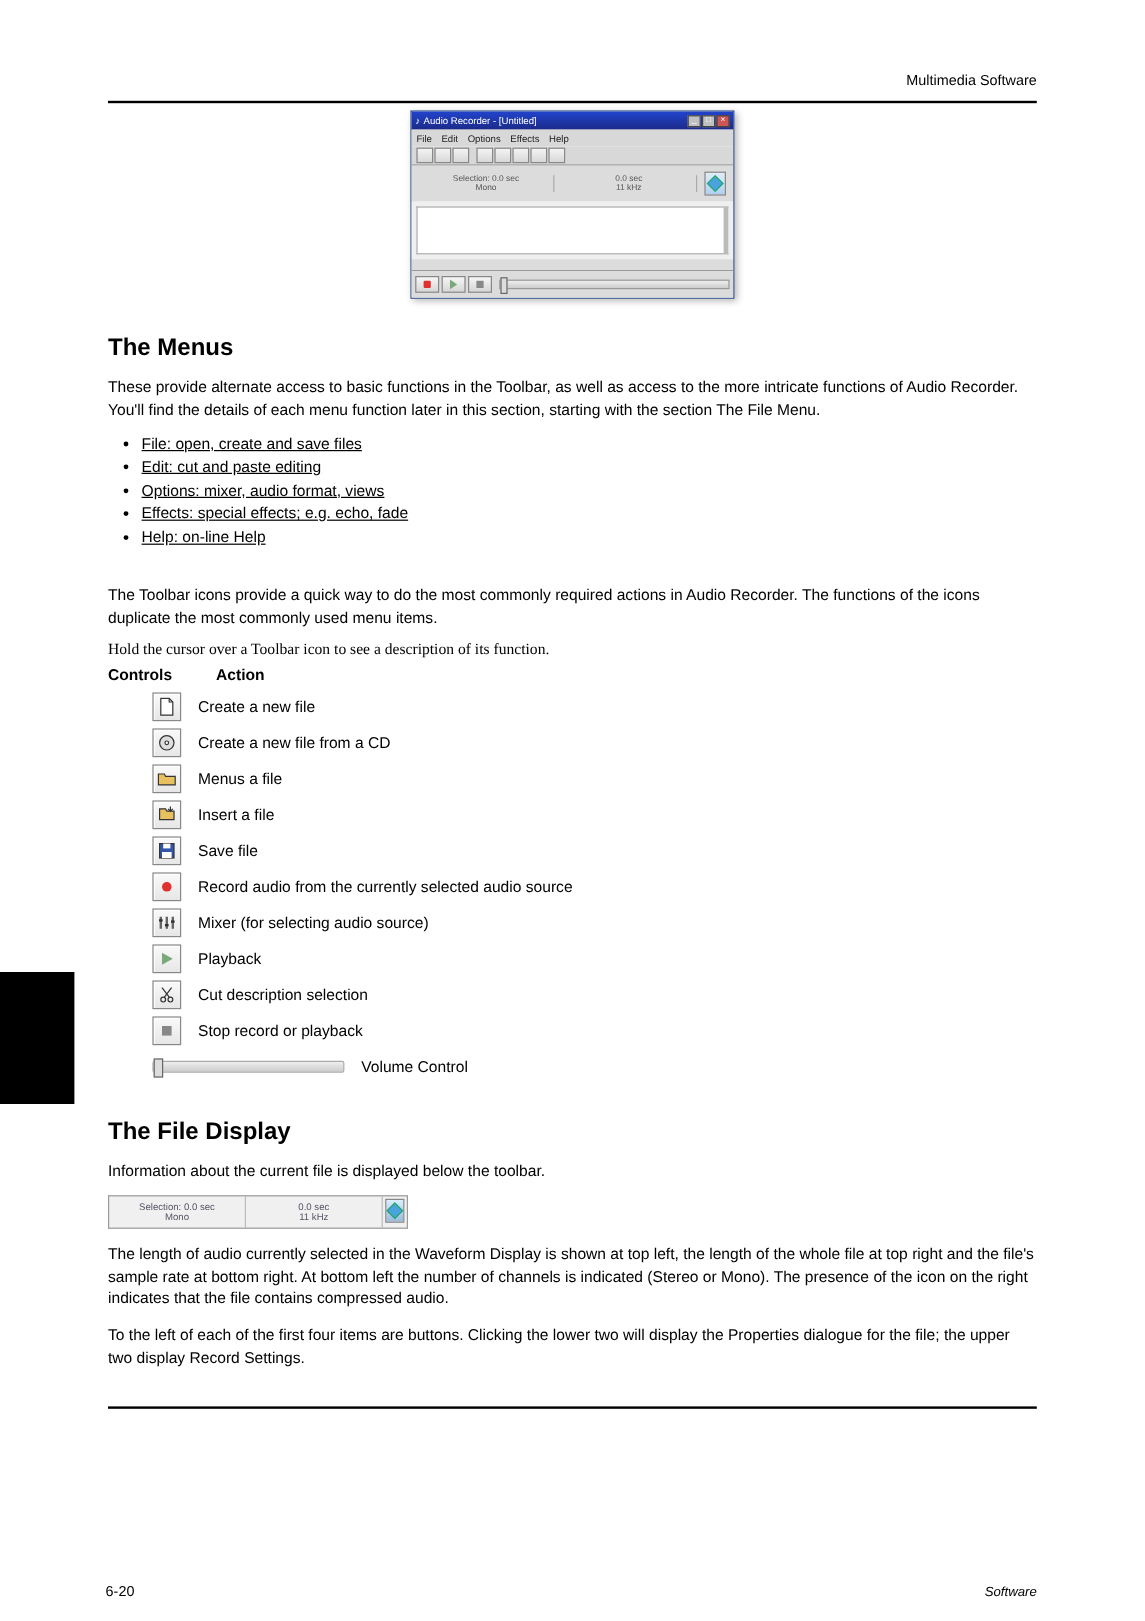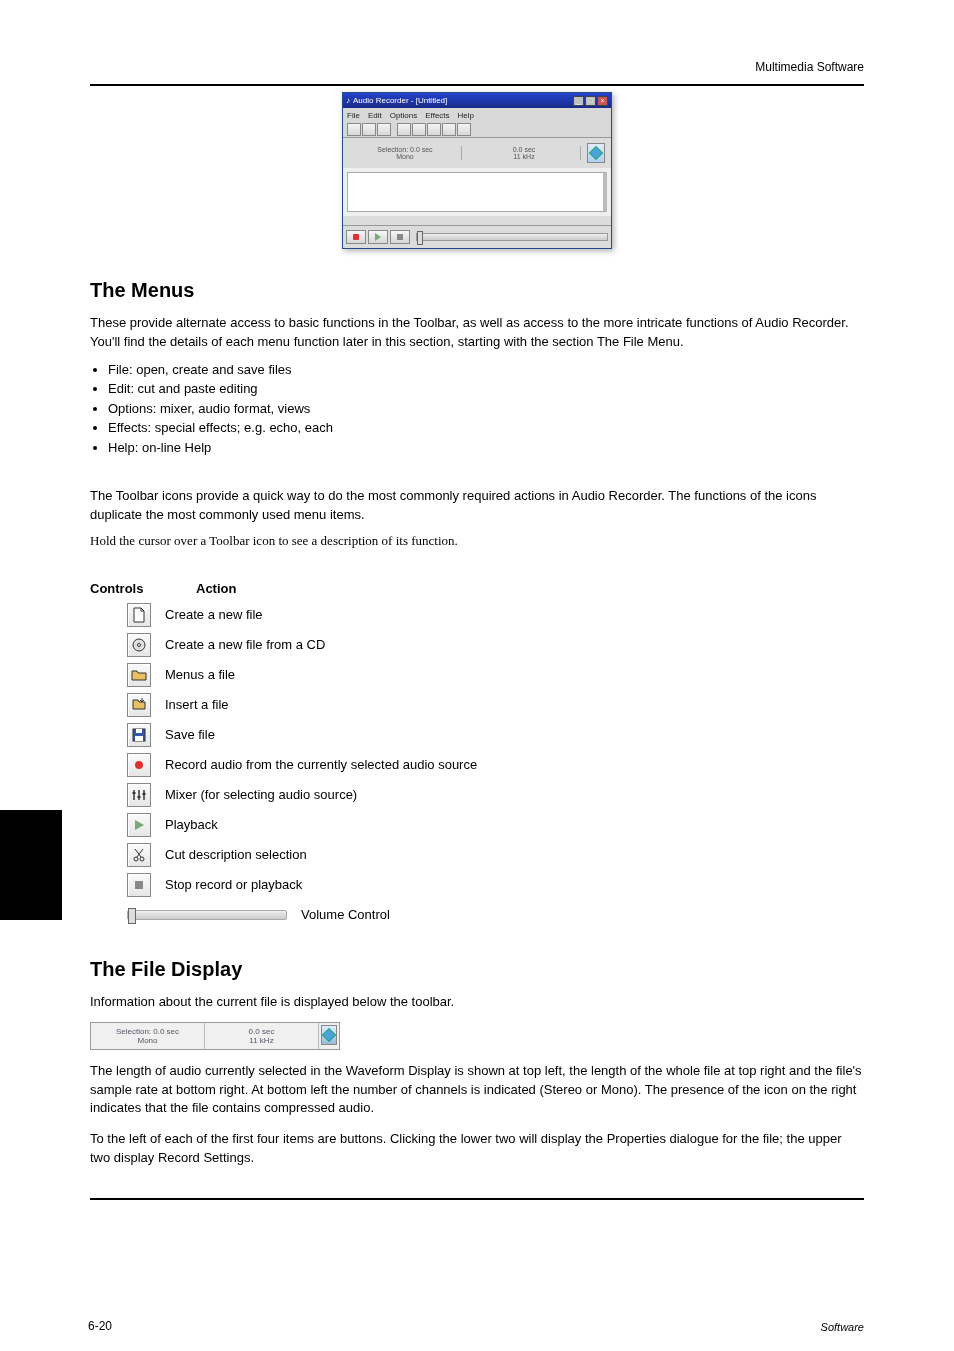--- a/index.html
+++ b/index.html
@@ -16,21 +16,21 @@
   position: relative;
   height: 100%;
 }
 .hr-top { border-top: 2px solid #000; margin-top: 10px; margin-bottom: 6px; }
 .hr-bottom { border-top: 2px solid #000; margin-top: 30px; }
 .header-right { text-align: right; font-size: 12px; margin-bottom: 4px; }
 .section { margin-top: 30px; }
 .h1 { font-size: 20px; font-weight: bold; margin-bottom: 10px; }
 .body-text { font-size: 13px; line-height: 1.45; margin-top: 12px; }
 .small { font-size: 13px; margin-top: 8px; font-family: Liberation Serif, serif; }
-.ul-margin { margin-left: 18px; margin-top: 8px; }
+.ul-margin { margin-left: 28px; margin-top: 8px; text-decoration: underline; }
 .ul-margin li { font-size: 13px; line-height: 1.5; }
 .control-list { margin-top: 6px; }
 .control-row { display: flex; align-items: center; height: 26px; margin-bottom: 4px; margin-left: 37px; }
 .control-label { font-size: 13px; margin-left: 14px; }
 .icon-box {
   width: 24px; height: 24px; border: 1px solid #888;
   background: linear-gradient(#fafafa,#e6e6e6);
   display: inline-flex; align-items: center; justify-content: center;
   box-shadow: inset 1px 1px 0 #fff;
   font-size: 12px;
@@ -198,30 +198,30 @@
     </div>
   </div>
 
   <div class="section">
     <div class="h1">The Menus</div>
     <div class="body-text">These provide alternate access to basic functions in the Toolbar, as well as access to the more intricate functions of Audio Recorder. You'll find the details of each menu function later in this section, starting with the section The File Menu.</div>
     <ul class="ul-margin">
       <li>File: open, create and save files</li>
       <li>Edit: cut and paste editing</li>
       <li>Options: mixer, audio format, views</li>
-      <li>Effects: special effects; e.g. echo, each</li>
+      <li>Effects: special effects; e.g. echo, fade</li>
       <li>Help: on-line Help</li>
     </ul>
   </div>
 
   <div class="section">
     <div class="body-text">The Toolbar icons provide a quick way to do the most commonly required actions in Audio Recorder. The functions of the icons duplicate the most commonly used menu items.</div>
     <div class="small">Hold the cursor over a Toolbar icon to see a description of its function.</div>
 
-    <div style="display:flex;gap:46px;margin-top:32px">
+    <div style="display:flex;gap:30px;margin-top:6px">
       <div style="font-size:13px;font-weight:bold;width:60px">Controls</div>
       <div style="font-size:13px;font-weight:bold">Action</div>
     </div>
 
     <div class="control-list" id="control-list">
         <div class="control-row">
           <div class="icon-box">
             <svg viewBox="0 0 16 16">
               <path d="M3 1h7l3 3v11H3z" fill="#fff" stroke="#333"></path>
               <path d="M10 1v3h3" fill="none" stroke="#333"></path>

